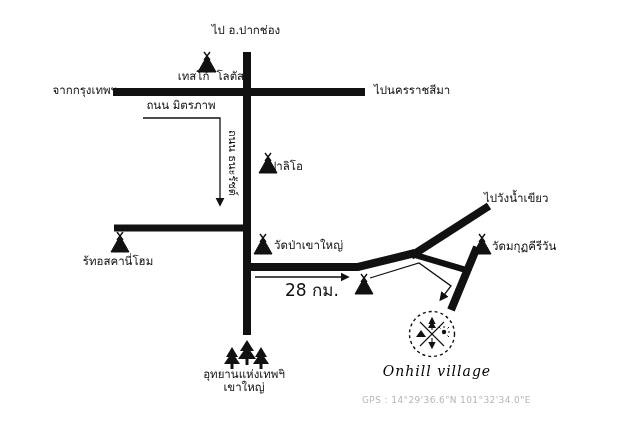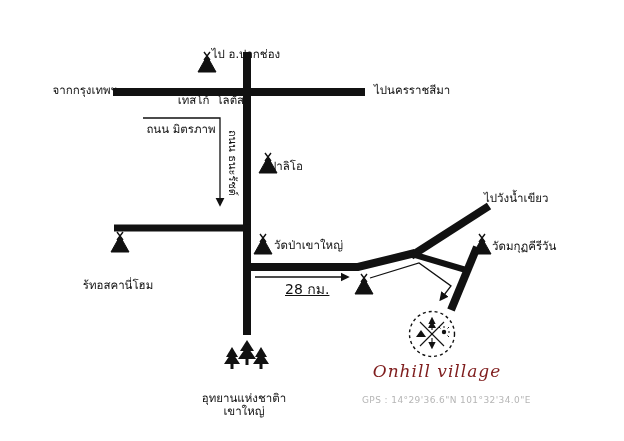--- a/index.html
+++ b/index.html
@@ -1,27 +1,27 @@
 <!DOCTYPE html>
 <html><head>
 <meta charset="utf-8">
 <style>
   html,body{margin:0;padding:0;background:#fff;}
   .stage{position:relative;width:624px;height:441px;background:#fff;overflow:hidden;
          font-family:"DejaVu Sans","Liberation Sans",sans-serif;color:#111;}
   .stage svg{position:absolute;left:0;top:0;}
   .lbl{position:absolute;font-size:11.5px;line-height:1.15;white-space:nowrap;color:#111;}
-  .ctr{text-align:center;white-space:normal;margin-top:24px;}
+  .ctr{text-align:center;white-space:normal;}
   .rot{transform:translate(-50%,-50%) rotate(90deg);transform-origin:center;font-size:11px;}
   .brand{position:absolute;left:437px;top:371px;transform:translate(-50%,-50%);
          font-family:"DejaVu Serif","Liberation Serif",serif;font-style:italic;
-         font-size:17px;letter-spacing:1px;color:#7f1d1d;white-space:nowrap;}
+         font-size:14px;letter-spacing:1px;color:#000000;white-space:nowrap;}
   .gps{position:absolute;left:362px;top:395px;font-size:9px;letter-spacing:.4px;
        color:#b5b5b5;white-space:nowrap;}
-  .km{font-size:14px;text-decoration:underline;}
+  .km{font-size:17px;}
 </style>
 </head>
 <body>
 
 <div class="stage">
 
   <svg width="624" height="441" viewBox="0 0 624 441">
     <defs>
       <marker id="arr" viewBox="0 0 10 10" refX="7" refY="5" markerWidth="7" markerHeight="7" orient="auto-start-reverse">
         <path d="M0,0 L10,5 L0,10 Z" fill="#111"></path>
@@ -109,16 +109,16 @@
   <div class="lbl" style="left:43px;top:84px;width:74px;text-align:right;">จากกรุงเทพฯ</div>
   <div class="lbl" style="left:374px;top:84px;">ไปนครราชสีมา</div>
   <div class="lbl ctr" style="left:124px;top:99px;width:114px;">ถนน มิตรภาพ</div>
   <div class="lbl rot" style="left:232px;top:163px;">ถนน ธนะรัชต์</div>
   <div class="lbl" style="left:269px;top:160px;">ปาลิโอ</div>
   <div class="lbl ctr" style="left:80px;top:255px;width:76px;">ร้ทอสคานี่โฮม</div>
   <div class="lbl" style="left:274px;top:239px;text-align:center;">วัดป่าเขาใหญ่</div>
   <div class="lbl km" style="left:285px;top:281px;">28 กม.</div>
   <div class="lbl" style="left:484px;top:192px;">ไปวังน้ำเขียว</div>
   <div class="lbl" style="left:492px;top:240px;text-align:center;">วัดมกุฏคีรีวัน</div>
-  <div class="lbl ctr" style="left:197px;top:368px;width:94px;">อุทยานแห่งชาติาเขาใหญ่</div>
+  <div class="lbl ctr" style="left:197px;top:368px;width:94px;">อุทยานแห่งเทพฯิเขาใหญ่</div>
   <div class="brand">Onhill village</div>
   <div class="gps">GPS : 14°29'36.6"N 101°32'34.0"E</div>
 </div>
 
 </body></html>

